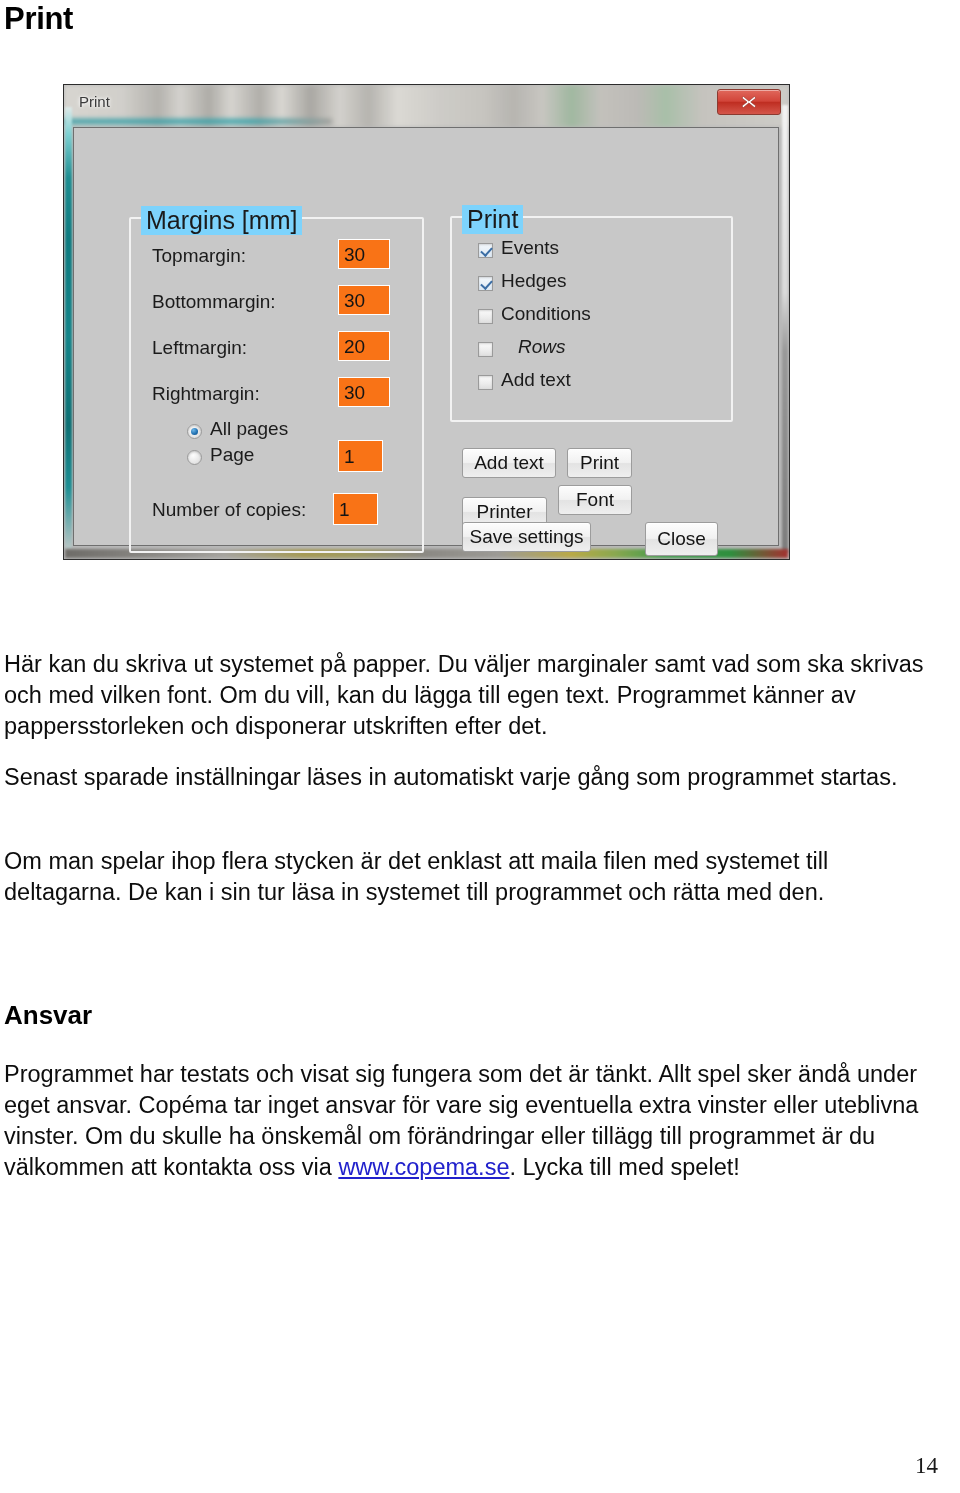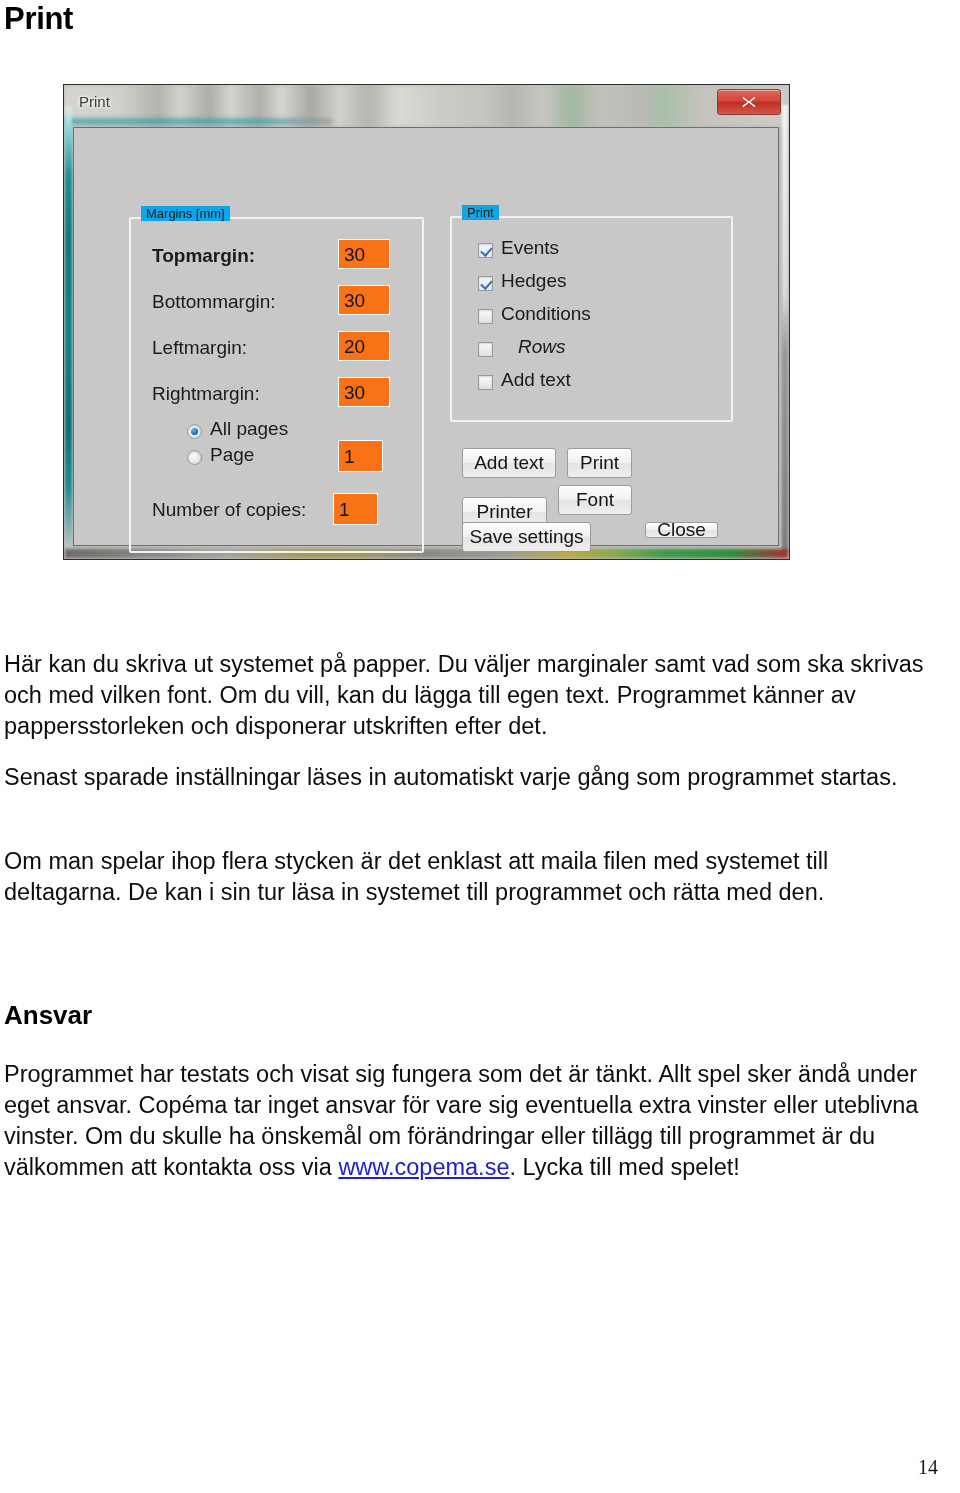--- a/index.html
+++ b/index.html
@@ -139,22 +139,22 @@
   
   .groupbox {
     position: absolute;
     border: 2px solid #f2f2f2;
     border-radius: 2px;
   }
   .groupbox > .gb-title {
     position: absolute;
     top: -13px; left: 10px;
     padding: 0 5px;
-    background: #0ea5e9;
-    font-size: 13px;
+    background: #7dd3fc;
+    font-size: 25px;
     color: #1b1b1b;
     white-space: nowrap;
   }
   #gb-margins { left: 55px; top: 89px; width: 295px; height: 336px; }
   #gb-print   { left: 376px; top: 88px; width: 283px; height: 206px; }
 
   
   .field-label {
     position: absolute;
     font-size: 19px;
@@ -255,21 +255,21 @@
   }
   a.link {
     color: #2121cc;
     text-decoration: underline;
   }
   .page-number {
     position: absolute;
     right: 22px;
     bottom: 14px;
     font-family: "Liberation Serif", serif;
-    font-size: 20px;
+    font-size: 23px;
     color: #1a1a1a;
   }
 </style>
 </head>
 <body>
 
 <div class="page-title">Print</div>
 
 <div class="shot">
   <div class="shot-frame">
@@ -288,21 +288,21 @@
         </svg>
       </span>
     </div>
 
     <div class="client">
 
       <div class="groupbox" id="gb-margins">
         <span class="gb-title">Margins [mm]</span>
       </div>
 
-      <div class="field-label" style="left:78px; top:117px;font-weight:bold;">Topmargin:</div>
+      <div class="field-label" style="left:78px; top:117px;">Topmargin:</div>
       <div class="textbox" style="left:264px; top:111px; width:52px; height:30px;">30</div>
 
       <div class="field-label" style="left:78px; top:163px;">Bottommargin:</div>
       <div class="textbox" style="left:264px; top:157px; width:52px; height:30px;">30</div>
 
       <div class="field-label" style="left:78px; top:209px;">Leftmargin:</div>
       <div class="textbox" style="left:264px; top:203px; width:52px; height:30px;">20</div>
 
       <div class="field-label" style="left:78px; top:255px;">Rightmargin:</div>
       <div class="textbox" style="left:264px; top:249px; width:52px; height:30px;">30</div>
@@ -336,21 +336,21 @@
       <div class="checkbox" style="left:404px; top:247px;"></div>
       <div class="cb-label" style="left:427px; top:241px;">Add text</div>
 
       <div class="btn" style="left:388px; top:320px; width:94px; height:30px;">Add text</div>
       <div class="btn" style="left:493px; top:320px; width:65px; height:30px;">Print</div>
 
       <div class="btn" style="left:388px; top:357px; width:85px; height:30px;margin-top:12px;">Printer</div>
       <div class="btn" style="left:484px; top:357px; width:74px; height:30px;">Font</div>
 
       <div class="btn" style="left:388px; top:394px; width:129px; height:30px;">Save settings</div>
-      <div class="btn" style="left:571px; top:394px; width:73px; height:16px;">Close</div>
+      <div class="btn" style="left:571px; top:394px; width:73px; height:34px;">Close</div>
 
     </div>
   </div>
 </div>
 
 <div class="body-text" style="top:649px;">Här kan du skriva ut systemet på papper. Du väljer marginaler samt vad som ska skrivas och med vilken font. Om du vill, kan du lägga till egen text. Programmet känner av pappersstorleken och disponerar utskriften efter det.</div>
 
 <div class="body-text" style="top:762px;">Senast sparade inställningar läses in automatiskt varje gång som programmet startas.</div>
 
 <div class="body-text" style="top:846px;">Om man spelar ihop flera stycken är det enklast att maila filen med systemet till deltagarna. De kan i sin tur läsa in systemet till programmet och rätta med den.</div>

